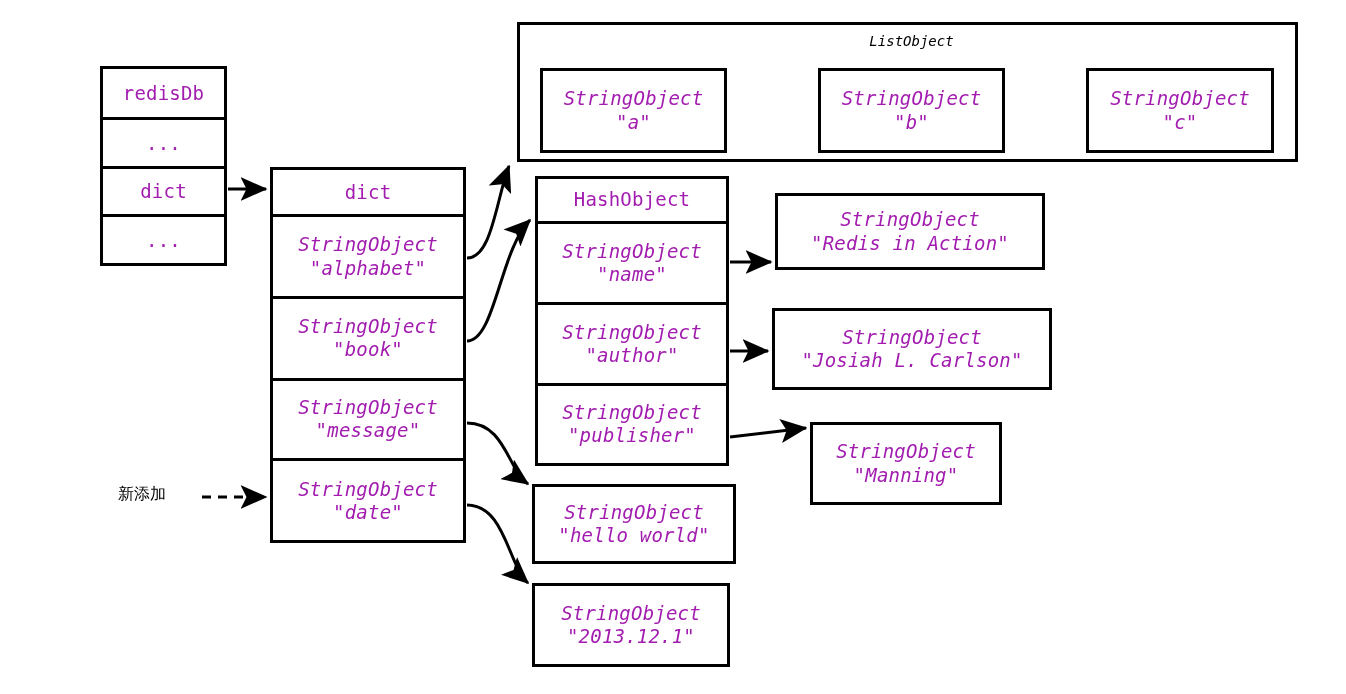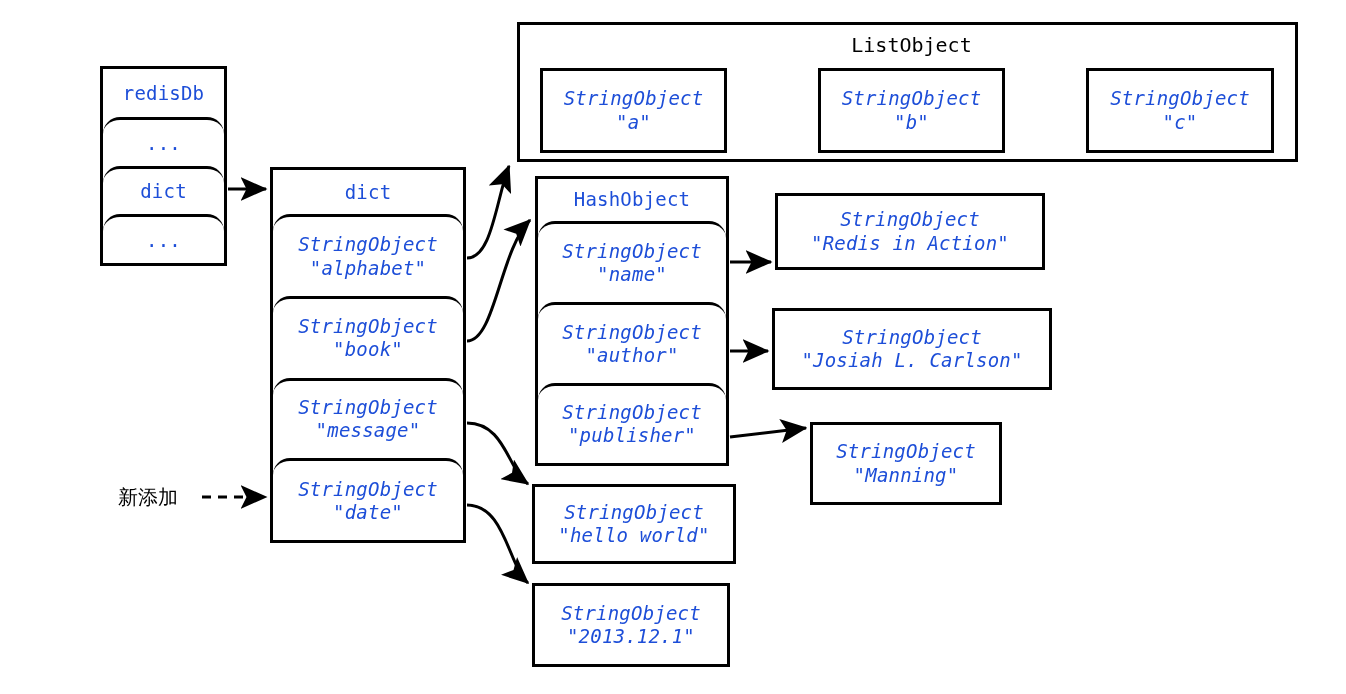--- a/index.html
+++ b/index.html
@@ -33,50 +33,50 @@
     flex-direction: column;
     z-index: 2;
   }
   .cell {
     box-sizing: border-box;
     display: flex;
     flex-direction: column;
     align-items: center;
     justify-content: center;
     text-align: center;
-    color: #1d4ed8;
+    color: #a21caf;
     font-size: 19px;
     line-height: 1.22;
     letter-spacing: 0.2px;
     white-space: pre;
-    border-radius: 17px;
   }
   .cell + .cell {
     border-top: 3px solid #000000;
   }
   .container-box {
     position: absolute;
     box-sizing: border-box;
     border: 3px solid #000000;
     background: #ffffff;
     z-index: 1;
   }
   .container-title {
     position: absolute;
     left: 8px;
     right: 0;
     text-align: center;
-    font-size: 20px;
+    font-size: 14px;
     color: #000000;
     white-space: pre;
+    font-style: italic;
   }
   .annot {
     position: absolute;
     font-family: "DejaVu Sans", "Liberation Sans", sans-serif;
-    font-size: 20px;
+    font-size: 16px;
     color: #000000;
     white-space: pre;
     z-index: 3;
   }
   .line2 { display: block; font-style: italic; }
 </style>
 </head>
 <body>
 
 <div id="canvas">

